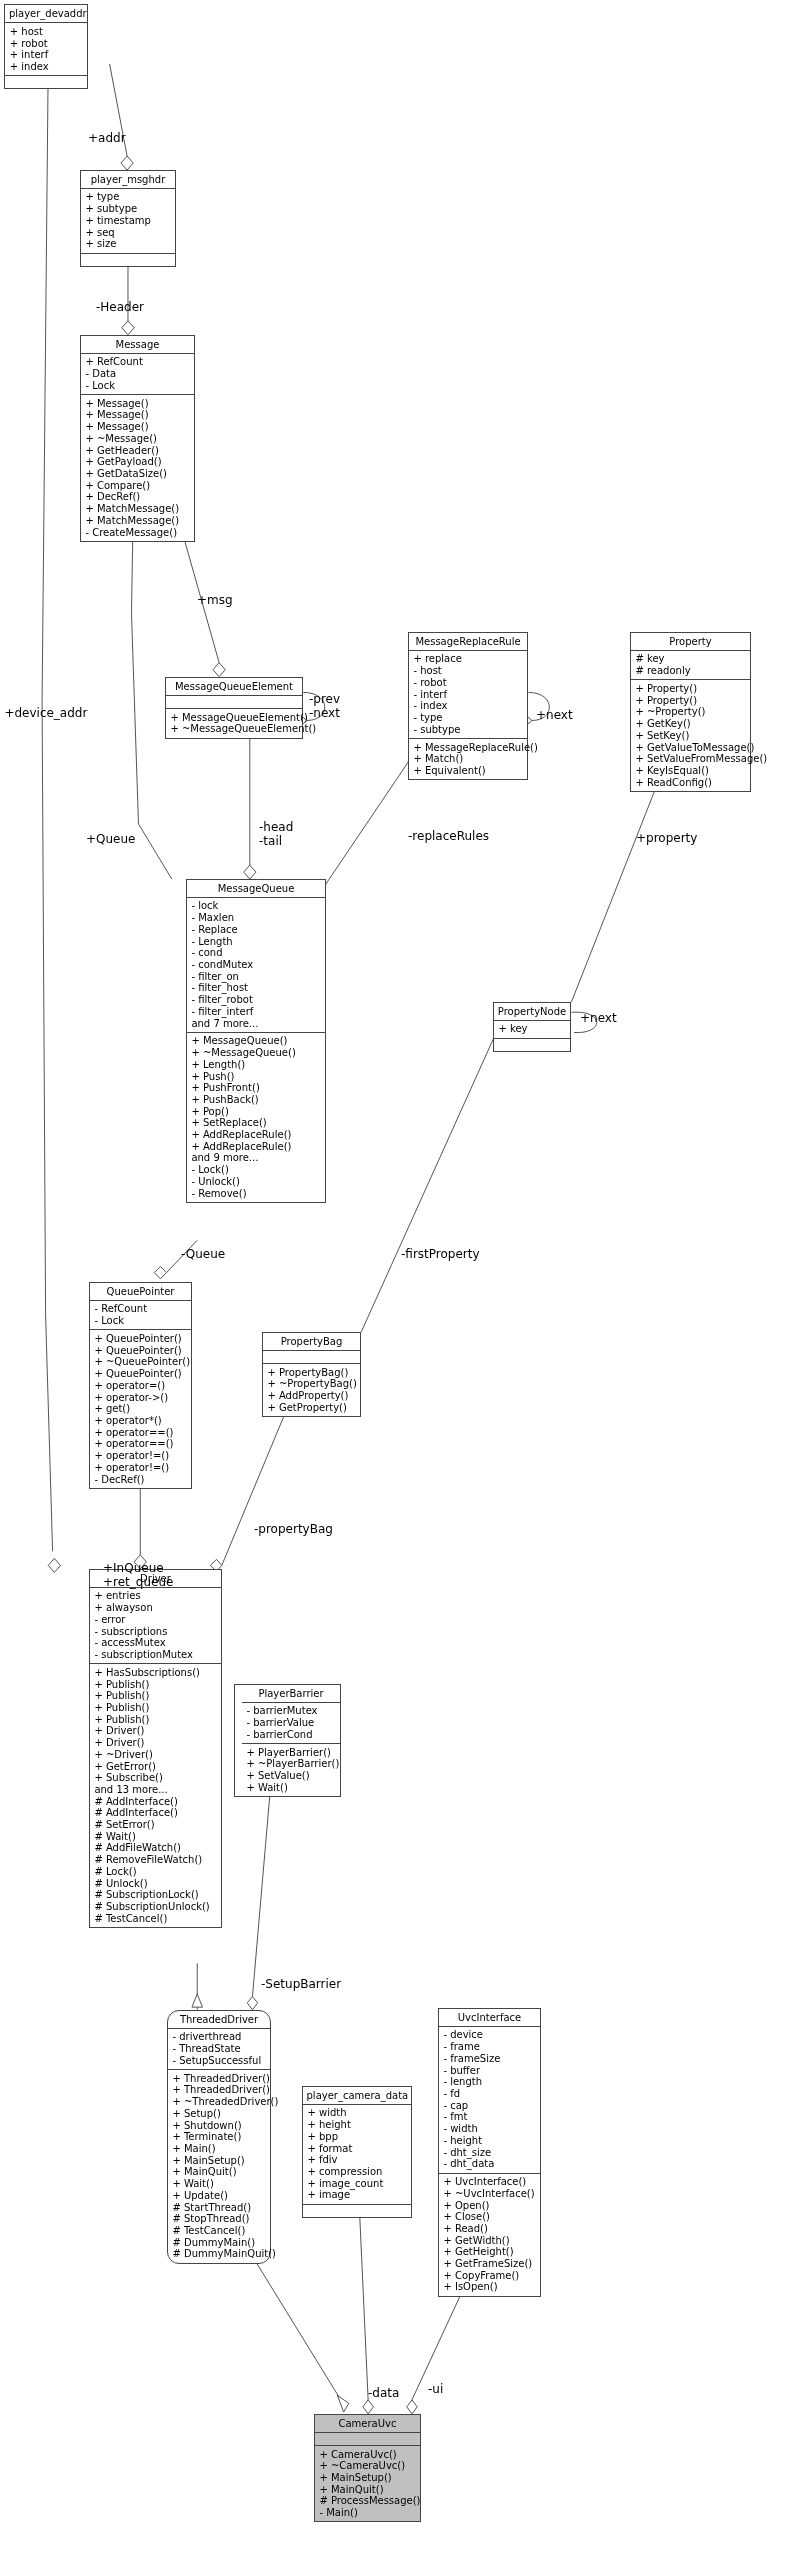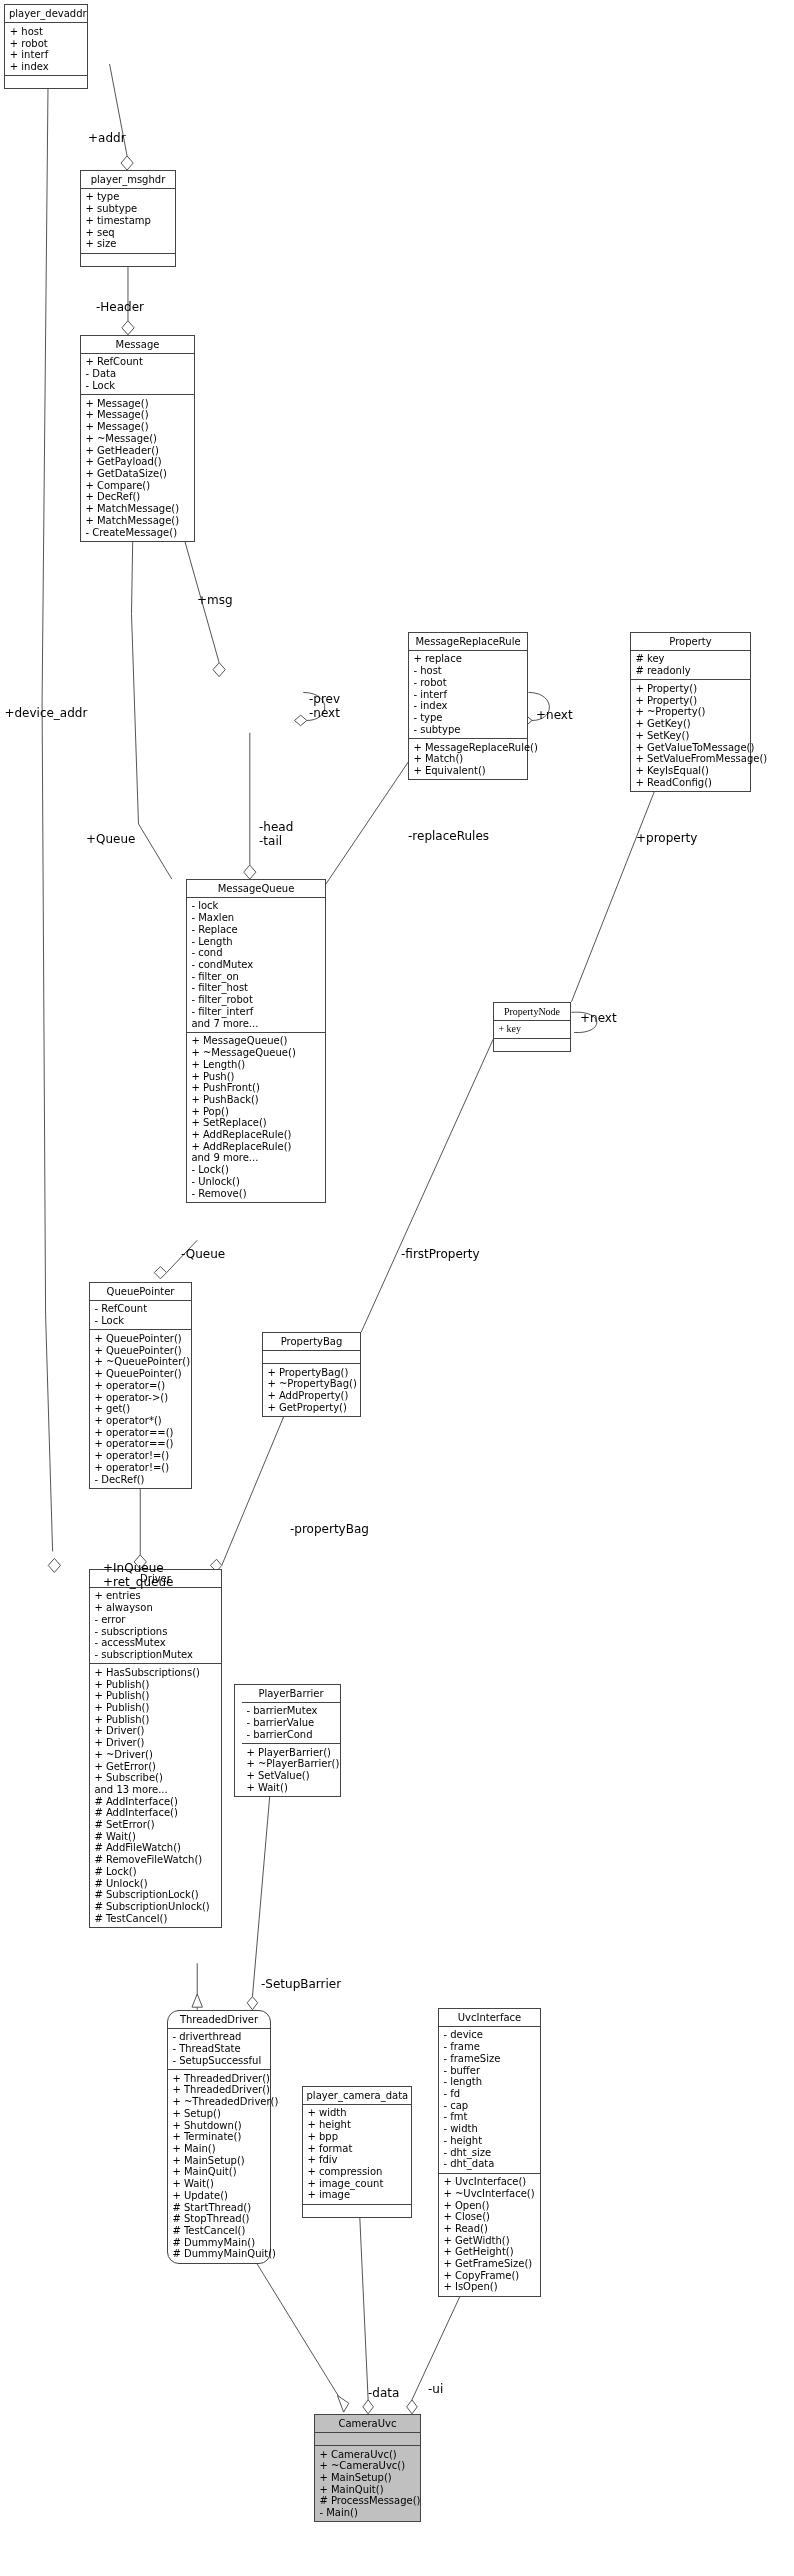--- a/index.html
+++ b/index.html
@@ -175,20 +175,28 @@
         <div class="">+ GetHeader()</div>
         <div class="">+ GetPayload()</div>
         <div class="">+ GetDataSize()</div>
         <div class="">+ Compare()</div>
         <div class="">+ DecRef()</div>
         <div class="">+ MatchMessage()</div>
         <div class="">+ MatchMessage()</div>
         <div class="">- CreateMessage()</div>
       </div>
     </div>
+    <div class="uml-box" style="left: 165px; top: 677px; width: 138px;">
+      <div class="uml-title">MessageQueueElement</div>
+      <div class="uml-attrs"></div>
+      <div class="uml-ops">
+        <div class="">+ MessageQueueElement()</div>
+        <div class="">+ ~MessageQueueElement()</div>
+      </div>
+    </div>
     <div class="uml-box" style="left: 408px; top: 632px; width: 120px;">
       <div class="uml-title">MessageReplaceRule</div>
       <div class="uml-attrs">
         <div class="">+ replace</div>
         <div class="">- host</div>
         <div class="">- robot</div>
         <div class="">- interf</div>
         <div class="">- index</div>
         <div class="">- type</div>
         <div class="">- subtype</div>
@@ -210,21 +218,21 @@
         <div class="">+ Property()</div>
         <div class="">+ ~Property()</div>
         <div class="">+ GetKey()</div>
         <div class="">+ SetKey()</div>
         <div class="">+ GetValueToMessage()</div>
         <div class="">+ SetValueFromMessage()</div>
         <div class="">+ KeyIsEqual()</div>
         <div class="">+ ReadConfig()</div>
       </div>
     </div>
-    <div class="uml-box" style="left: 493px; top: 1002px; width: 78px; font-family: Liberation Serif, serif;">
+    <div class="uml-box" style="left: 493px; top: 1002px; width: 78px;">
       <div class="uml-title">PropertyNode</div>
       <div class="uml-attrs">
         <div class="">+ key</div>
       </div>
       <div class="uml-ops"></div>
     </div>
     <div class="uml-box" style="left: 186px; top: 879px; width: 140px;">
       <div class="uml-title">MessageQueue</div>
       <div class="uml-attrs">
         <div class="">- lock</div>
@@ -428,18 +436,18 @@
     <div class="edge-label" style="left: 86px; top: 832px; white-space: pre;">+Queue</div>
     <div class="edge-label" style="left: 259px; top: 820px; white-space: pre;">-head
 -tail</div>
     <div class="edge-label" style="left: 408px; top: 829px; white-space: pre;">-replaceRules</div>
     <div class="edge-label" style="left: 636px; top: 831px; white-space: pre;">+property</div>
     <div class="edge-label" style="left: 580px; top: 1011px; white-space: pre;">+next</div>
     <div class="edge-label" style="left: 401px; top: 1247px; white-space: pre;">-firstProperty</div>
     <div class="edge-label" style="left: 181px; top: 1247px; white-space: pre;">-Queue</div>
     <div class="edge-label" style="left: 103px; top: 1513px; white-space: pre; margin-top: 48px;">+InQueue
 +ret_queue</div>
-    <div class="edge-label" style="left: 254px; top: 1522px; white-space: pre; margin-left: 36px;">-propertyBag</div>
+    <div class="edge-label" style="left: 254px; top: 1522px; white-space: pre;">-propertyBag</div>
     <div class="edge-label" style="left: 261px; top: 1977px; white-space: pre;">-SetupBarrier</div>
     <div class="edge-label" style="left: 368px; top: 2386px; white-space: pre;">-data</div>
     <div class="edge-label" style="left: 428px; top: 2382px; white-space: pre;">-ui</div>
   </div>
 
 
 </body></html>

